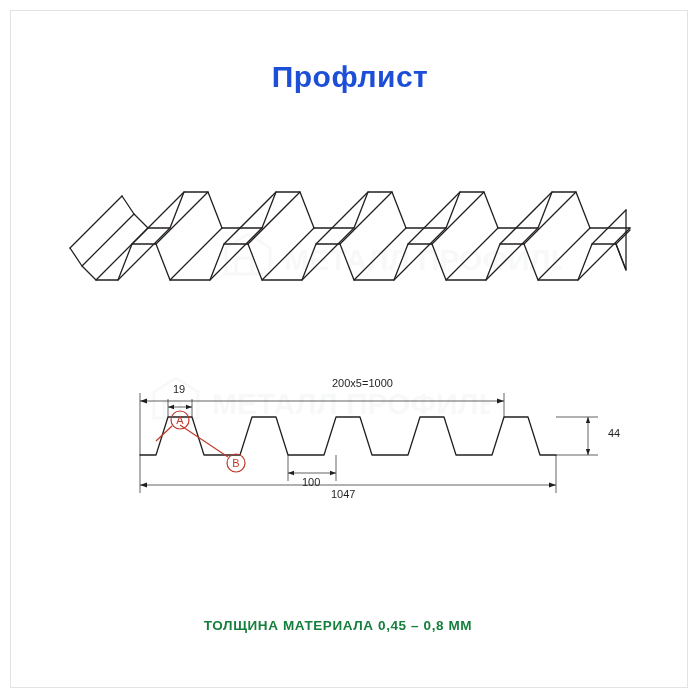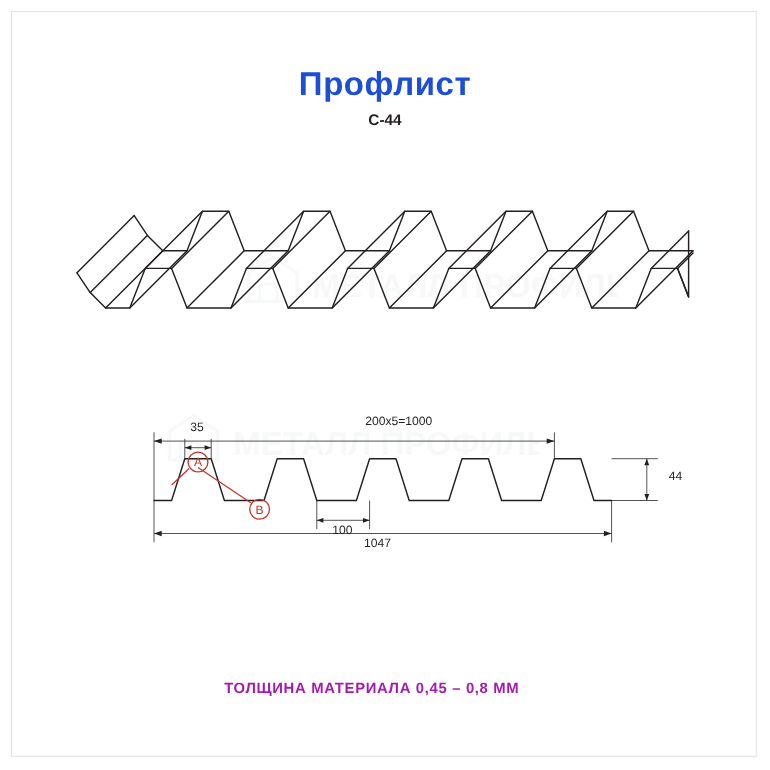--- a/index.html
+++ b/index.html
@@ -49,21 +49,21 @@
     color: #231f20;
   }
   .footer-note {
     position: absolute;
     left: 0; top: 618px;
     width: 676px;
     text-align: center;
     font-size: 13.5px;
     font-weight: bold;
     letter-spacing: 0.6px;
-    color: #a21caf;
+    color: #15803d;
   }
   .iso-wrap {
     position: absolute;
     left: 60px; top: 170px;
     width: 580px;
     height: 130px;
   }
   .section-wrap {
     position: absolute;
     left: 120px; top: 385px;
@@ -87,21 +87,20 @@
   }
 </style>
 </head>
 <body>
 
 <div class="page">
 
   <div class="frame"></div>
 
   <div class="title">Профлист</div>
-  <div class="subtitle">С-44</div>
 
   <div class="wm wm1">
     <svg width="340" height="70" viewBox="0 0 340 70">
       <g fill="none" stroke="#c9ccce" stroke-width="3">
         <path d="M4 46 L4 20 L26 6 L48 20 L48 46 Z"></path>
         <path d="M14 46 L14 30 L30 30 L30 46"></path>
       </g>
       <text x="62" y="42" font-family="Liberation Sans, sans-serif" font-size="30" font-weight="bold" fill="#c9ccce">МЕТАЛЛ ПРОФИЛЬ</text>
     </svg>
   </div>
@@ -274,21 +273,21 @@
         <circle cx="60" cy="35" r="9"></circle>
         <circle cx="116" cy="78" r="9"></circle>
         <path d="M52 41 L36 56"></path>
         <path d="M108 72 L60 40"></path>
       </g>
       <text x="60" y="39" text-anchor="middle" font-family="Liberation Sans, sans-serif" font-size="11" fill="#c0392b">A</text>
       <text x="116" y="82" text-anchor="middle" font-family="Liberation Sans, sans-serif" font-size="11" fill="#c0392b">B</text>
     </svg>
 
     <div class="lbl" style="left:180px; top:-8px;margin-left:32px;">200х5=1000</div>
-    <div class="lbl" style="left:53px; top:-2px;">35</div>
+    <div class="lbl" style="left:53px; top:-2px;">19</div>
     <div class="lbl" style="left:182px; top:91px;">100</div>
     <div class="lbl" style="left:211px; top:103px;">1047</div>
     <div class="lbl" style="left:488px; top:42px;">44</div>
   </div>
 
   <div class="footer-note">ТОЛЩИНА МАТЕРИАЛА 0,45 – 0,8 ММ</div>
 
 </div>
 
 </body></html>

